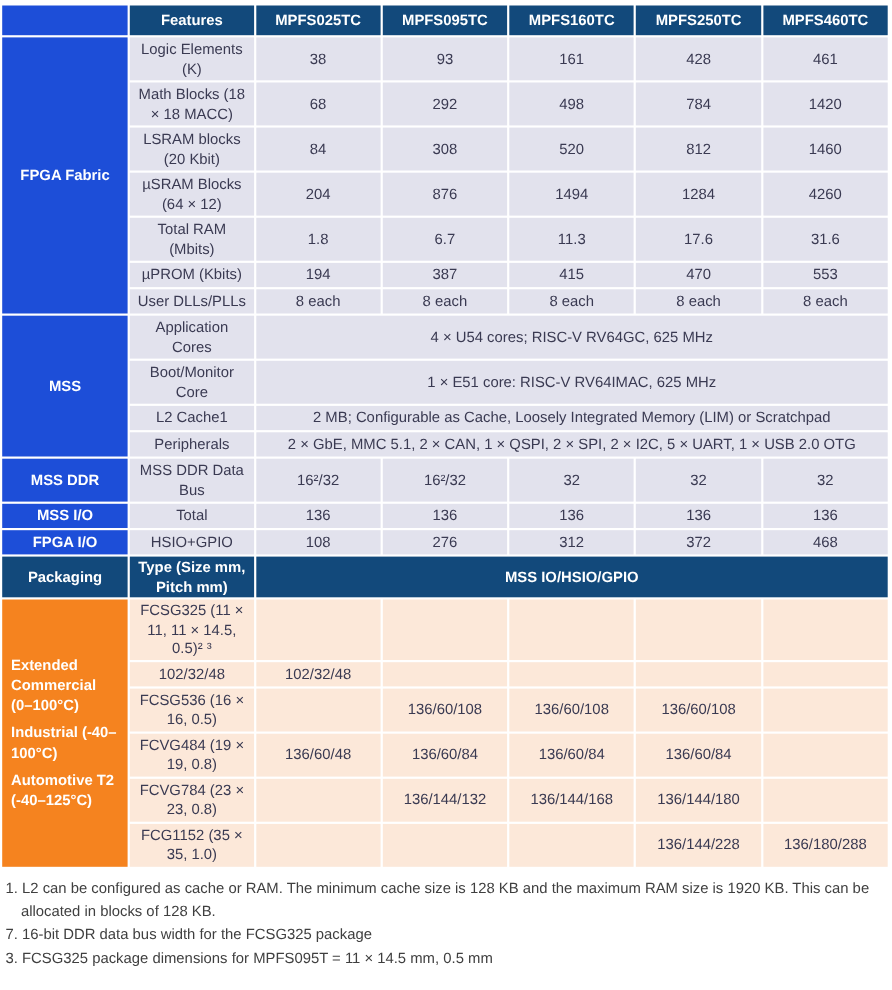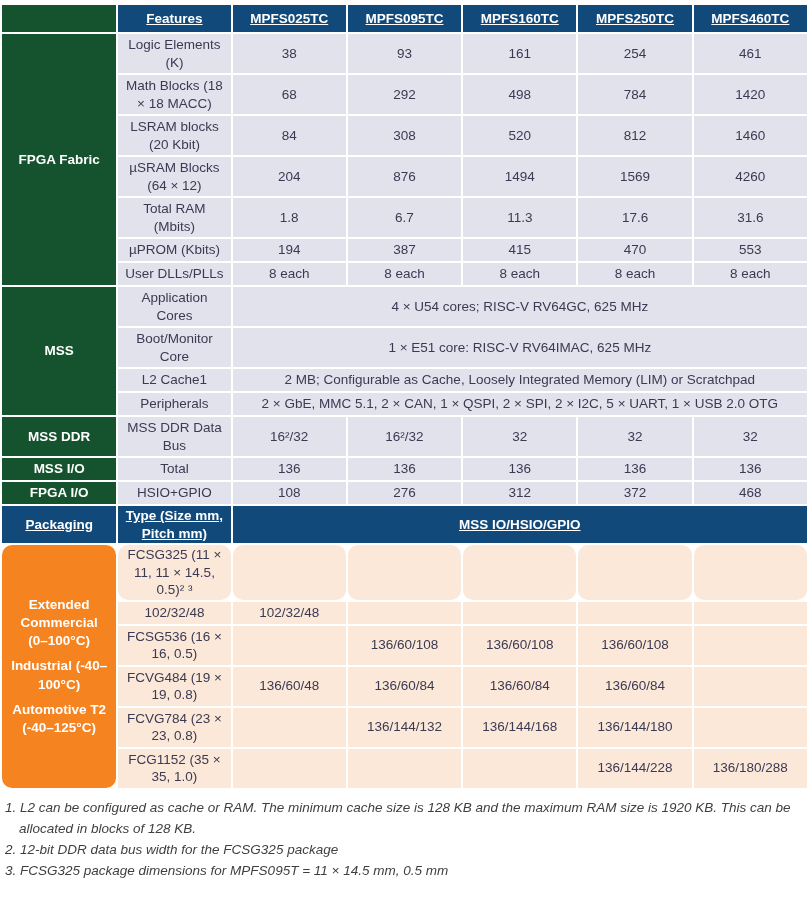--- a/index.html
+++ b/index.html
@@ -28,55 +28,53 @@
     vertical-align: middle;
     padding: 1px 5px;
     line-height: 1.3;
     font-weight: 400;
     overflow: hidden;
   }
   
   tr.rh-hdr  th { height: 27px; }
   tr.rh-2l   td, tr.rh-2l th { height: 39px; }
   tr.rh-1l   td, tr.rh-1l th { height: 22px; }
-  tr.rh-3l   td, tr.rh-3l th { height: 52px; border-radius: 10px; }
+  tr.rh-3l   td, tr.rh-3l th { height: 52px; }
   
   .hdr {
     background: #12497b;
     color: #ffffff;
     font-weight: 700;
-    text-decoration: underline;
   }
   .cat {
-    background: #14532d;
+    background: #1d4ed8;
     color: #ffffff;
     font-weight: 700;
   }
   .cell { background: #e2e2ed; }
   .pk   { background: #fce8d9; }
   .temp {
     background: #f5831f;
     color: #ffffff;
     font-weight: 700;
-    text-align: center;
+    text-align: left;
     padding: 8px 8px;
     vertical-align: middle;
     line-height: 1.35;
   }
   .temp .grade { margin: 7px 0; }
   .notes {
     margin: 8px 0 0 5px;
     font-size: 13.5px;
     color: #3f3f3f;
     line-height: 1.55;
   }
   .notes .note-item {
     padding-left: 14px;
     text-indent: -14px;
-    font-style: italic;
   }
 </style>
 </head>
 <body>
 
 <div class="page">
 
   <table class="spec">
     <colgroup>
       <col style="width:114px">
@@ -98,21 +96,21 @@
       <th class="hdr">MPFS250TC</th>
       <th class="hdr">MPFS460TC</th>
     </tr>
 
     <tr class="rh-2l">
       <th class="cat" rowspan="7">FPGA Fabric</th>
       <td class="cell">Logic Elements (K)</td>
       <td class="cell">38</td>
       <td class="cell">93</td>
       <td class="cell">161</td>
-      <td class="cell">254</td>
+      <td class="cell">428</td>
       <td class="cell">461</td>
     </tr>
     <tr class="rh-2l">
       <td class="cell">Math Blocks (18 × 18 MACC)</td>
       <td class="cell">68</td>
       <td class="cell">292</td>
       <td class="cell">498</td>
       <td class="cell">784</td>
       <td class="cell">1420</td>
     </tr>
@@ -122,21 +120,21 @@
       <td class="cell">308</td>
       <td class="cell">520</td>
       <td class="cell">812</td>
       <td class="cell">1460</td>
     </tr>
     <tr class="rh-2l">
       <td class="cell">µSRAM Blocks (64 × 12)</td>
       <td class="cell">204</td>
       <td class="cell">876</td>
       <td class="cell">1494</td>
-      <td class="cell">1569</td>
+      <td class="cell">1284</td>
       <td class="cell">4260</td>
     </tr>
     <tr class="rh-2l">
       <td class="cell">Total RAM (Mbits)</td>
       <td class="cell">1.8</td>
       <td class="cell">6.7</td>
       <td class="cell">11.3</td>
       <td class="cell">17.6</td>
       <td class="cell">31.6</td>
     </tr>
@@ -260,17 +258,17 @@
       <td class="pk"></td>
       <td class="pk"></td>
       <td class="pk">136/144/228</td>
       <td class="pk">136/180/288</td>
     </tr>
   </tbody>
     </table>
 
   <div class="notes">
     <div class="note-item">1. L2 can be configured as cache or RAM. The minimum cache size is 128 KB and the maximum RAM size is 1920 KB. This can be allocated in blocks of 128 KB.</div>
-    <div class="note-item">2. 12-bit DDR data bus width for the FCSG325 package</div>
+    <div class="note-item">7. 16-bit DDR data bus width for the FCSG325 package</div>
     <div class="note-item">3. FCSG325 package dimensions for MPFS095T = 11 × 14.5 mm, 0.5 mm</div>
   </div>
 
 </div>
 
 </body></html>

